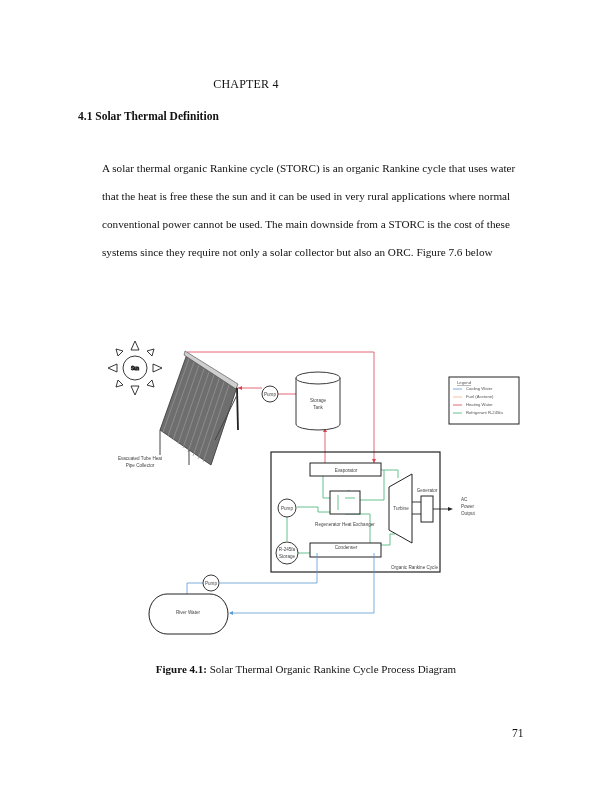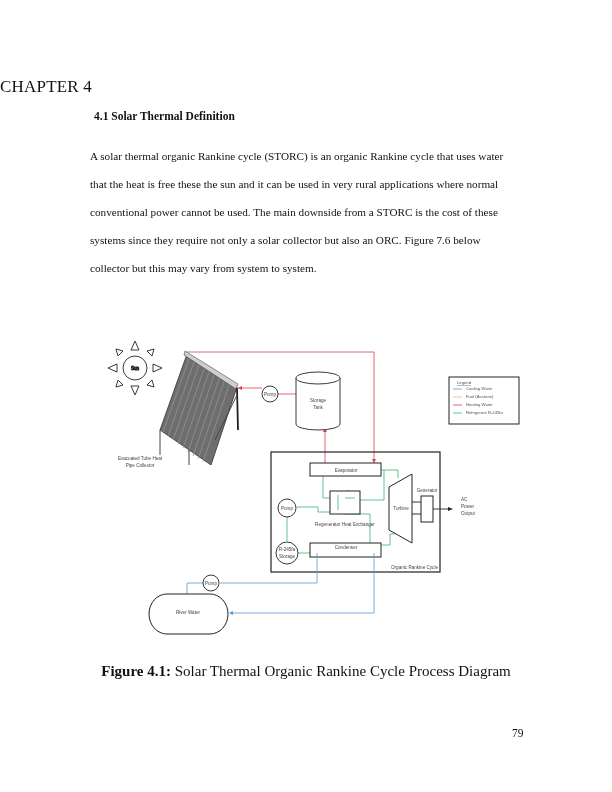--- a/index.html
+++ b/index.html
@@ -1,43 +1,42 @@
 <!DOCTYPE html>
 <html><head>
 <meta charset="utf-8">
 <style>
   html, body { margin: 0; padding: 0; background: #ffffff; }
   body { width: 612px; height: 792px; position: relative; overflow: hidden;
          font-family: "Liberation Serif", serif; color: #111; }
-  .chapter { position: absolute; top: 77px; left: 0; width: 492px; text-align: left;
-             font-size: 17px; letter-spacing: 0.2px; }
-  .section-title { position: absolute; top: 110px; left: 94px; font-size: 11.5px; font-weight: bold; }
-  .para { position: absolute; top: 142px; left: 90px; width: 445px; margin: 0;
+  .chapter { position: absolute; top: 77px; left: 0; width: 492px; text-align: center;
+             font-size: 12px; letter-spacing: 0.2px; }
+  .section-title { position: absolute; top: 110px; left: 78px; font-size: 11.5px; font-weight: bold; }
+  .para { position: absolute; top: 142px; left: 90px; width: 445px; margin: 12px;
           font-size: 11.2px; line-height: 28px; }
   .para span { display: block; white-space: nowrap; }
   .figure { position: absolute; left: 100px; top: 330px; width: 425px; height: 325px; }
   .figure svg { width: 100%; height: 100%; }
-  .caption { position: absolute; top: 663px; left: 0; width: 612px; text-align: center; font-size: 15px; }
+  .caption { position: absolute; top: 663px; left: 0; width: 612px; text-align: center; font-size: 11px; }
   .caption b { font-weight: bold; }
   .page-number { position: absolute; top: 727px; left: 512px; font-size: 11.5px; }
   .dl { font-family: "Liberation Sans", sans-serif; font-size: 4.6px; fill: #444; }
   .legend-t { font-family: "Liberation Sans", sans-serif; font-size: 4.2px; fill: #555; }
 </style>
 </head>
 <body>
 
 <div class="chapter">CHAPTER 4</div>
 <div class="section-title">4.1 Solar Thermal Definition</div>
 
 <p class="para">
   <span>A solar thermal organic Rankine cycle (STORC) is an organic Rankine cycle that uses water</span>
   <span>that the heat is free these the sun and it can be used in very rural applications where normal</span>
   <span>conventional power cannot be used. The main downside from a STORC is the cost of these</span>
   <span>systems since they require not only a solar collector but also an ORC. Figure 7.6 below</span>
-  <span>collector but this may vary from system to system.</span>
 </p>
 
 <div class="figure">
   
   <svg viewBox="100 330 425 325" xmlns="http://www.w3.org/2000/svg">
 
     <g stroke="#222" stroke-width="0.9" fill="none">
       <circle cx="135" cy="368" r="12"></circle>
       <polygon points="135,341 131,350 139,350"></polygon>
       <polygon points="135,395 131,386 139,386"></polygon>
@@ -184,13 +183,13 @@
       <rect x="149" y="594" width="79" height="40" rx="18" ry="20" fill="#fff" stroke="#222" stroke-width="1"></rect>
       <text class="dl" x="188" y="614" text-anchor="middle">River Water</text>
     </g>
   </svg>
 </div>
 
 <div class="caption">
   <b>Figure 4.1:</b><span> Solar Thermal Organic Rankine Cycle Process Diagram</span>
 </div>
 
-<div class="page-number">79</div>
+<div class="page-number">71</div>
 
 </body></html>

